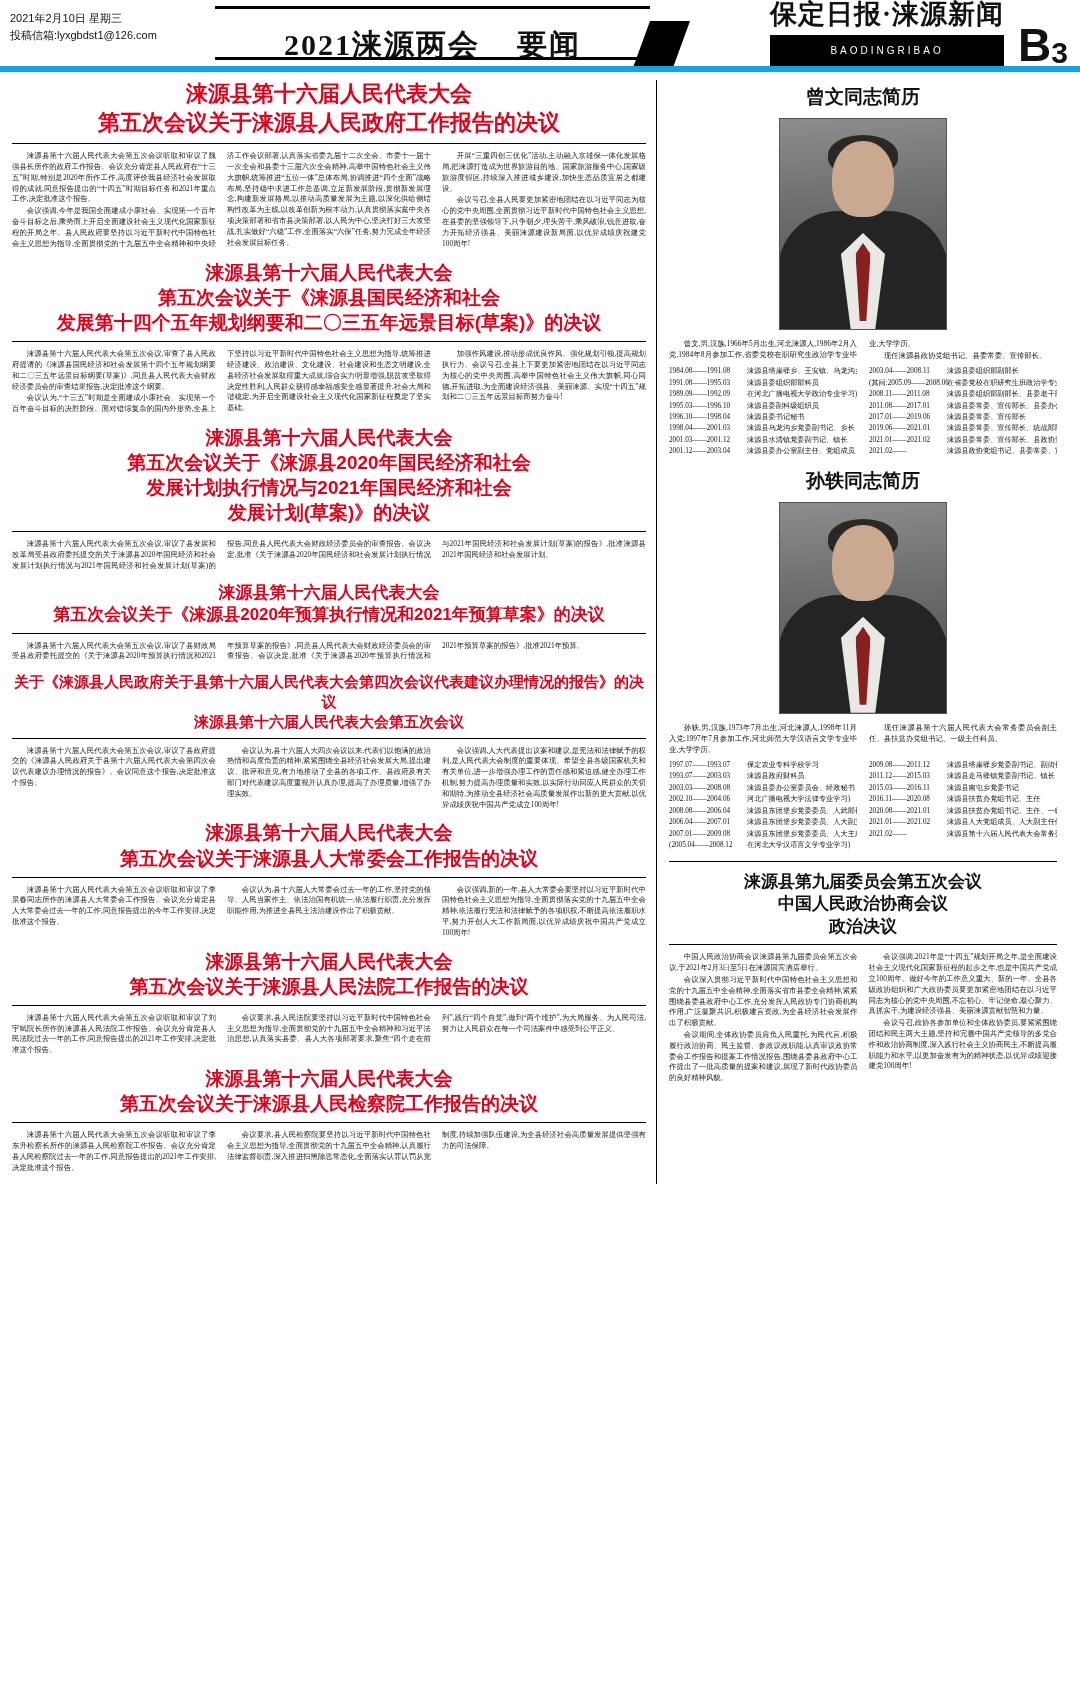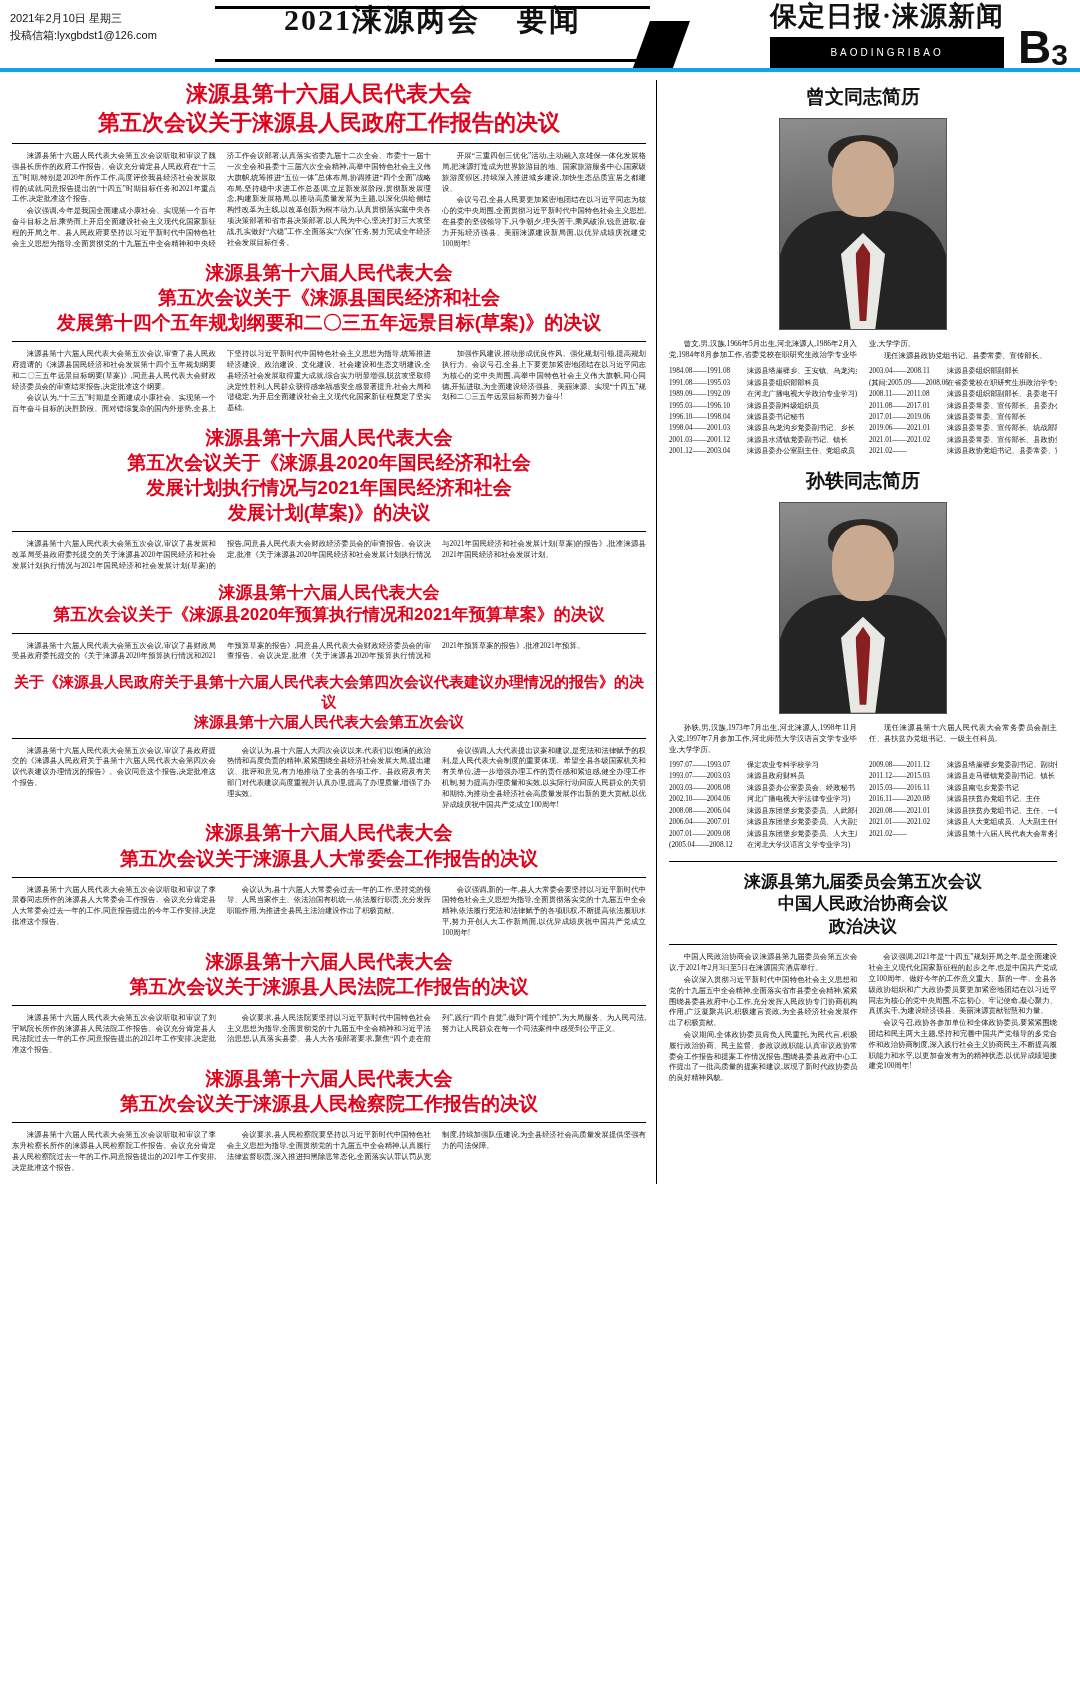--- a/index.html
+++ b/index.html
@@ -10,31 +10,31 @@
     background: #ffffff;
     font-family: "Liberation Serif", "DejaVu Serif", serif;
     color: #111;
     overflow: hidden;
   }
   .page { position: relative; width: 1080px; height: 1687px; padding: 0; }
 
   
   .masthead {
     display: flex; align-items: stretch;
-    height: 72px; border-bottom: 4px solid #0ea5e9;
+    height: 72px; border-bottom: 6px solid #0ea5e9;
   }
   .mh-left {
     width: 215px; padding: 10px 8px 0 10px;
     font-size: 11px; line-height: 1.5;
     font-family: "Liberation Sans", sans-serif;
   }
   .mh-left div { white-space: nowrap; }
   .mh-center {
     flex: 1; position: relative;
-    display: flex; align-items: flex-start; justify-content: center;
+    display: flex; align-items: flex-end; justify-content: center;
   }
   .mh-center::before, .mh-center::after {
     content: ""; position: absolute; left: 0; right: 0; height: 3px; background: #000;
   }
   .mh-center::before { top: 6px; }
   .mh-center::after { bottom: 6px; }
   .mh-title {
     font-size: 30px; font-weight: bold; letter-spacing: 2px;
     font-family: "Liberation Serif", serif;
   }

